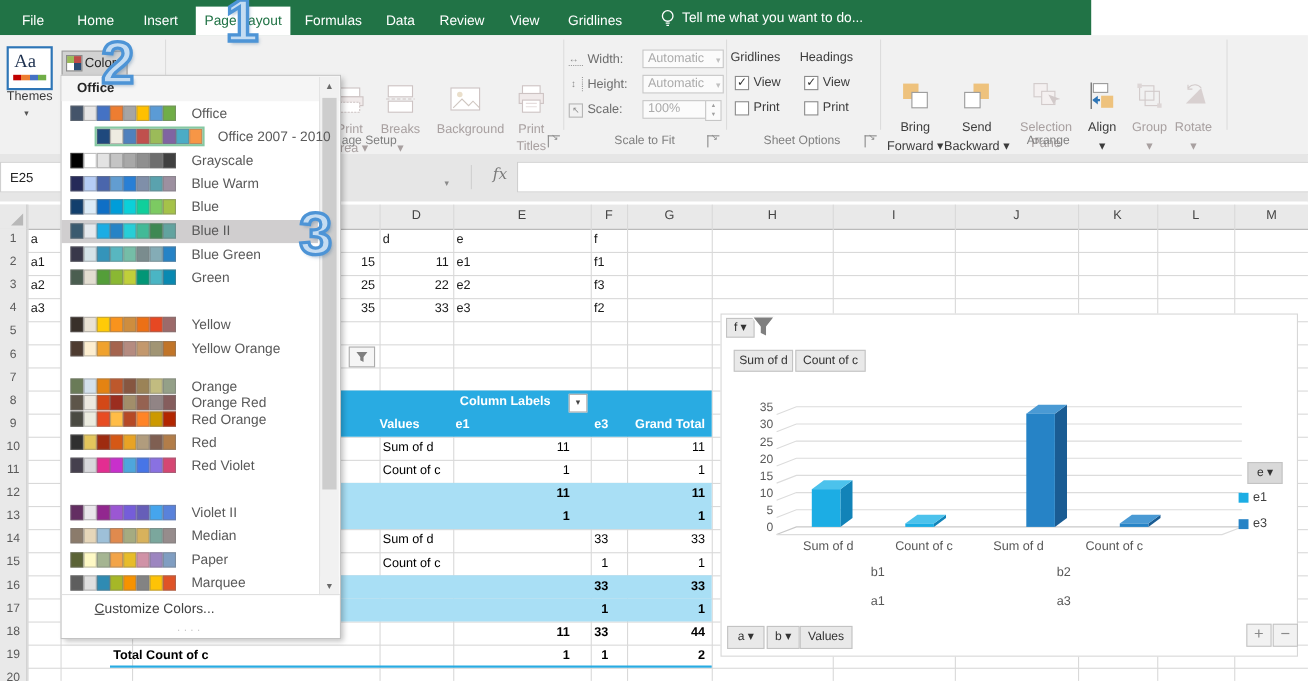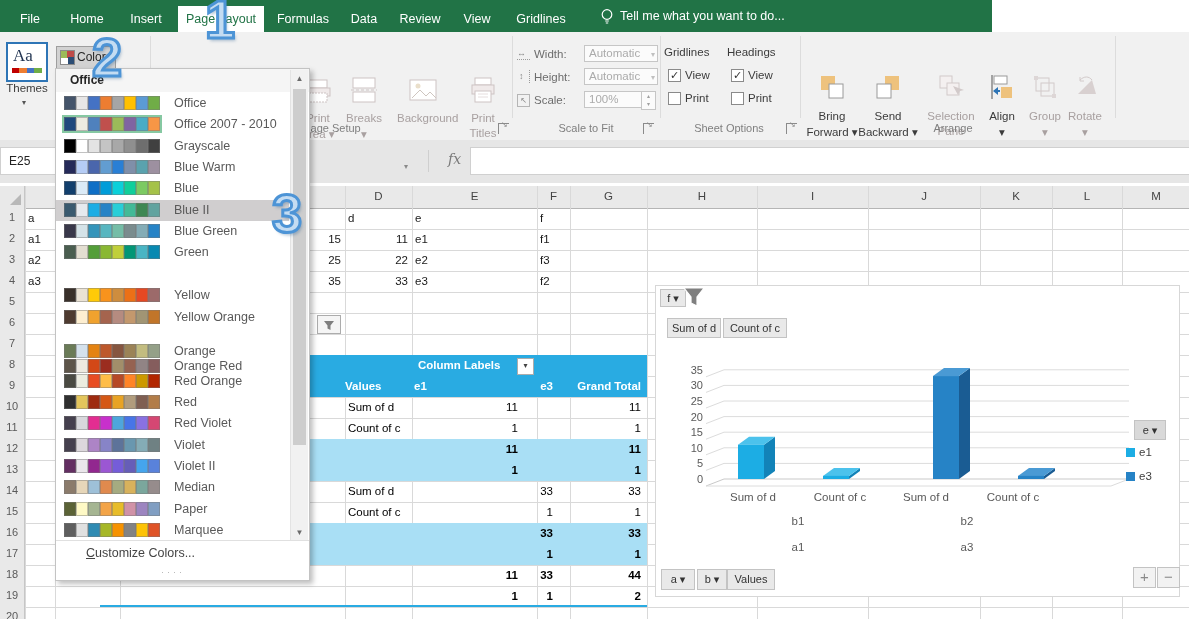--- a/index.html
+++ b/index.html
@@ -379,20 +379,21 @@
       <div class="abs" style="left: 100px; top: 340px; width: 547px; height: 21px; background: rgb(169, 223, 245);"></div>
       <div class="pvt b abs" style="left: 460px; top: 340px; width: 93px; height: 21px; text-align: right;">33</div>
       <div class="pvt b abs" style="left: 520px; top: 340px; width: 121px; height: 21px; text-align: right;">33</div>
       <div class="abs" style="left: 100px; top: 361px; width: 547px; height: 21px; background: rgb(169, 223, 245);"></div>
       <div class="pvt b abs" style="left: 460px; top: 361px; width: 93px; height: 21px; text-align: right;">1</div>
       <div class="pvt b abs" style="left: 520px; top: 361px; width: 121px; height: 21px; text-align: right;">1</div>
       <div class="pvt b abs" style="left: 103px; top: 382px; width: 240px; height: 21px;">Total Sum of d</div>
       <div class="pvt b abs" style="left: 412px; top: 382px; width: 106px; height: 21px; text-align: right;">11</div>
       <div class="pvt b abs" style="left: 460px; top: 382px; width: 93px; height: 21px; text-align: right;">33</div>
       <div class="pvt b abs" style="left: 520px; top: 382px; width: 121px; height: 21px; text-align: right;">44</div>
+      <div class="pvt b abs" style="left: 103px; top: 403px; width: 240px; height: 21px;">Total Count of c</div>
       <div class="pvt b abs" style="left: 412px; top: 403px; width: 106px; height: 21px; text-align: right;">1</div>
       <div class="pvt b abs" style="left: 460px; top: 403px; width: 93px; height: 21px; text-align: right;">1</div>
       <div class="pvt b abs" style="left: 520px; top: 403px; width: 121px; height: 21px; text-align: right;">2</div>
       <div class="abs" style="left: 100px; top: 422px; width: 547px; height: 2px; background: rgb(41, 171, 226);"></div>
     </div>
   <div id="chart">
       <div class="chbtn abs" style="left: 4px; top: 3px; width: 24px; height: 16px; line-height: 16px;">f ▾</div>
       <div class="abs" style="left: 26px; top: 0px; width: 24px; height: 24px;"><svg width="24" height="24" viewBox="0 0 12 12">
           <path d="M1 1h10L7.5 5.5V10L4.5 8.5v-3Z" fill="#7F7F7F" stroke="#fff" stroke-width="0.6"></path>
         </svg></div>
@@ -468,21 +469,21 @@
           <span style="background: rgb(231, 230, 230);"></span>
           <span style="background: rgb(68, 114, 196);"></span>
           <span style="background: rgb(237, 125, 49);"></span>
           <span style="background: rgb(165, 165, 165);"></span>
           <span style="background: rgb(255, 192, 0);"></span>
           <span style="background: rgb(91, 155, 213);"></span>
           <span style="background: rgb(112, 173, 71);"></span>
         </div>
         <div class="mlabel">Office</div>
       </div>
-      <div class="mitem" style="top: 45.35px;">
+      <div class="mitem" style="top: 45.35px; margin-left: 24px;">
         <div class="msw sel">
           <span style="background: rgb(31, 73, 125);"></span>
           <span style="background: rgb(238, 236, 225);"></span>
           <span style="background: rgb(79, 129, 189);"></span>
           <span style="background: rgb(192, 80, 77);"></span>
           <span style="background: rgb(155, 187, 89);"></span>
           <span style="background: rgb(128, 100, 162);"></span>
           <span style="background: rgb(75, 172, 198);"></span>
           <span style="background: rgb(247, 150, 70);"></span>
         </div>
@@ -650,33 +651,20 @@
           <span style="background: rgb(216, 216, 220);"></span>
           <span style="background: rgb(227, 45, 145);"></span>
           <span style="background: rgb(200, 48, 204);"></span>
           <span style="background: rgb(78, 166, 220);"></span>
           <span style="background: rgb(71, 117, 231);"></span>
           <span style="background: rgb(137, 113, 225);"></span>
           <span style="background: rgb(213, 71, 115);"></span>
         </div>
         <div class="mlabel">Red Violet</div>
       </div>
-      <div class="mitem" style="top: 365.6px;">
-        <div class="msw">
-          <span style="background: rgb(69, 64, 78);"></span>
-          <span style="background: rgb(220, 216, 220);"></span>
-          <span style="background: rgb(173, 132, 198);"></span>
-          <span style="background: rgb(135, 132, 199);"></span>
-          <span style="background: rgb(93, 115, 154);"></span>
-          <span style="background: rgb(105, 151, 175);"></span>
-          <span style="background: rgb(132, 172, 182);"></span>
-          <span style="background: rgb(111, 129, 131);"></span>
-        </div>
-        <div class="mlabel">Violet</div>
-      </div>
       <div class="mitem" style="top: 386.95px;">
         <div class="msw">
           <span style="background: rgb(99, 46, 98);"></span>
           <span style="background: rgb(234, 230, 235);"></span>
           <span style="background: rgb(146, 39, 143);"></span>
           <span style="background: rgb(155, 87, 211);"></span>
           <span style="background: rgb(117, 93, 217);"></span>
           <span style="background: rgb(102, 94, 184);"></span>
           <span style="background: rgb(69, 165, 237);"></span>
           <span style="background: rgb(89, 130, 219);"></span>

